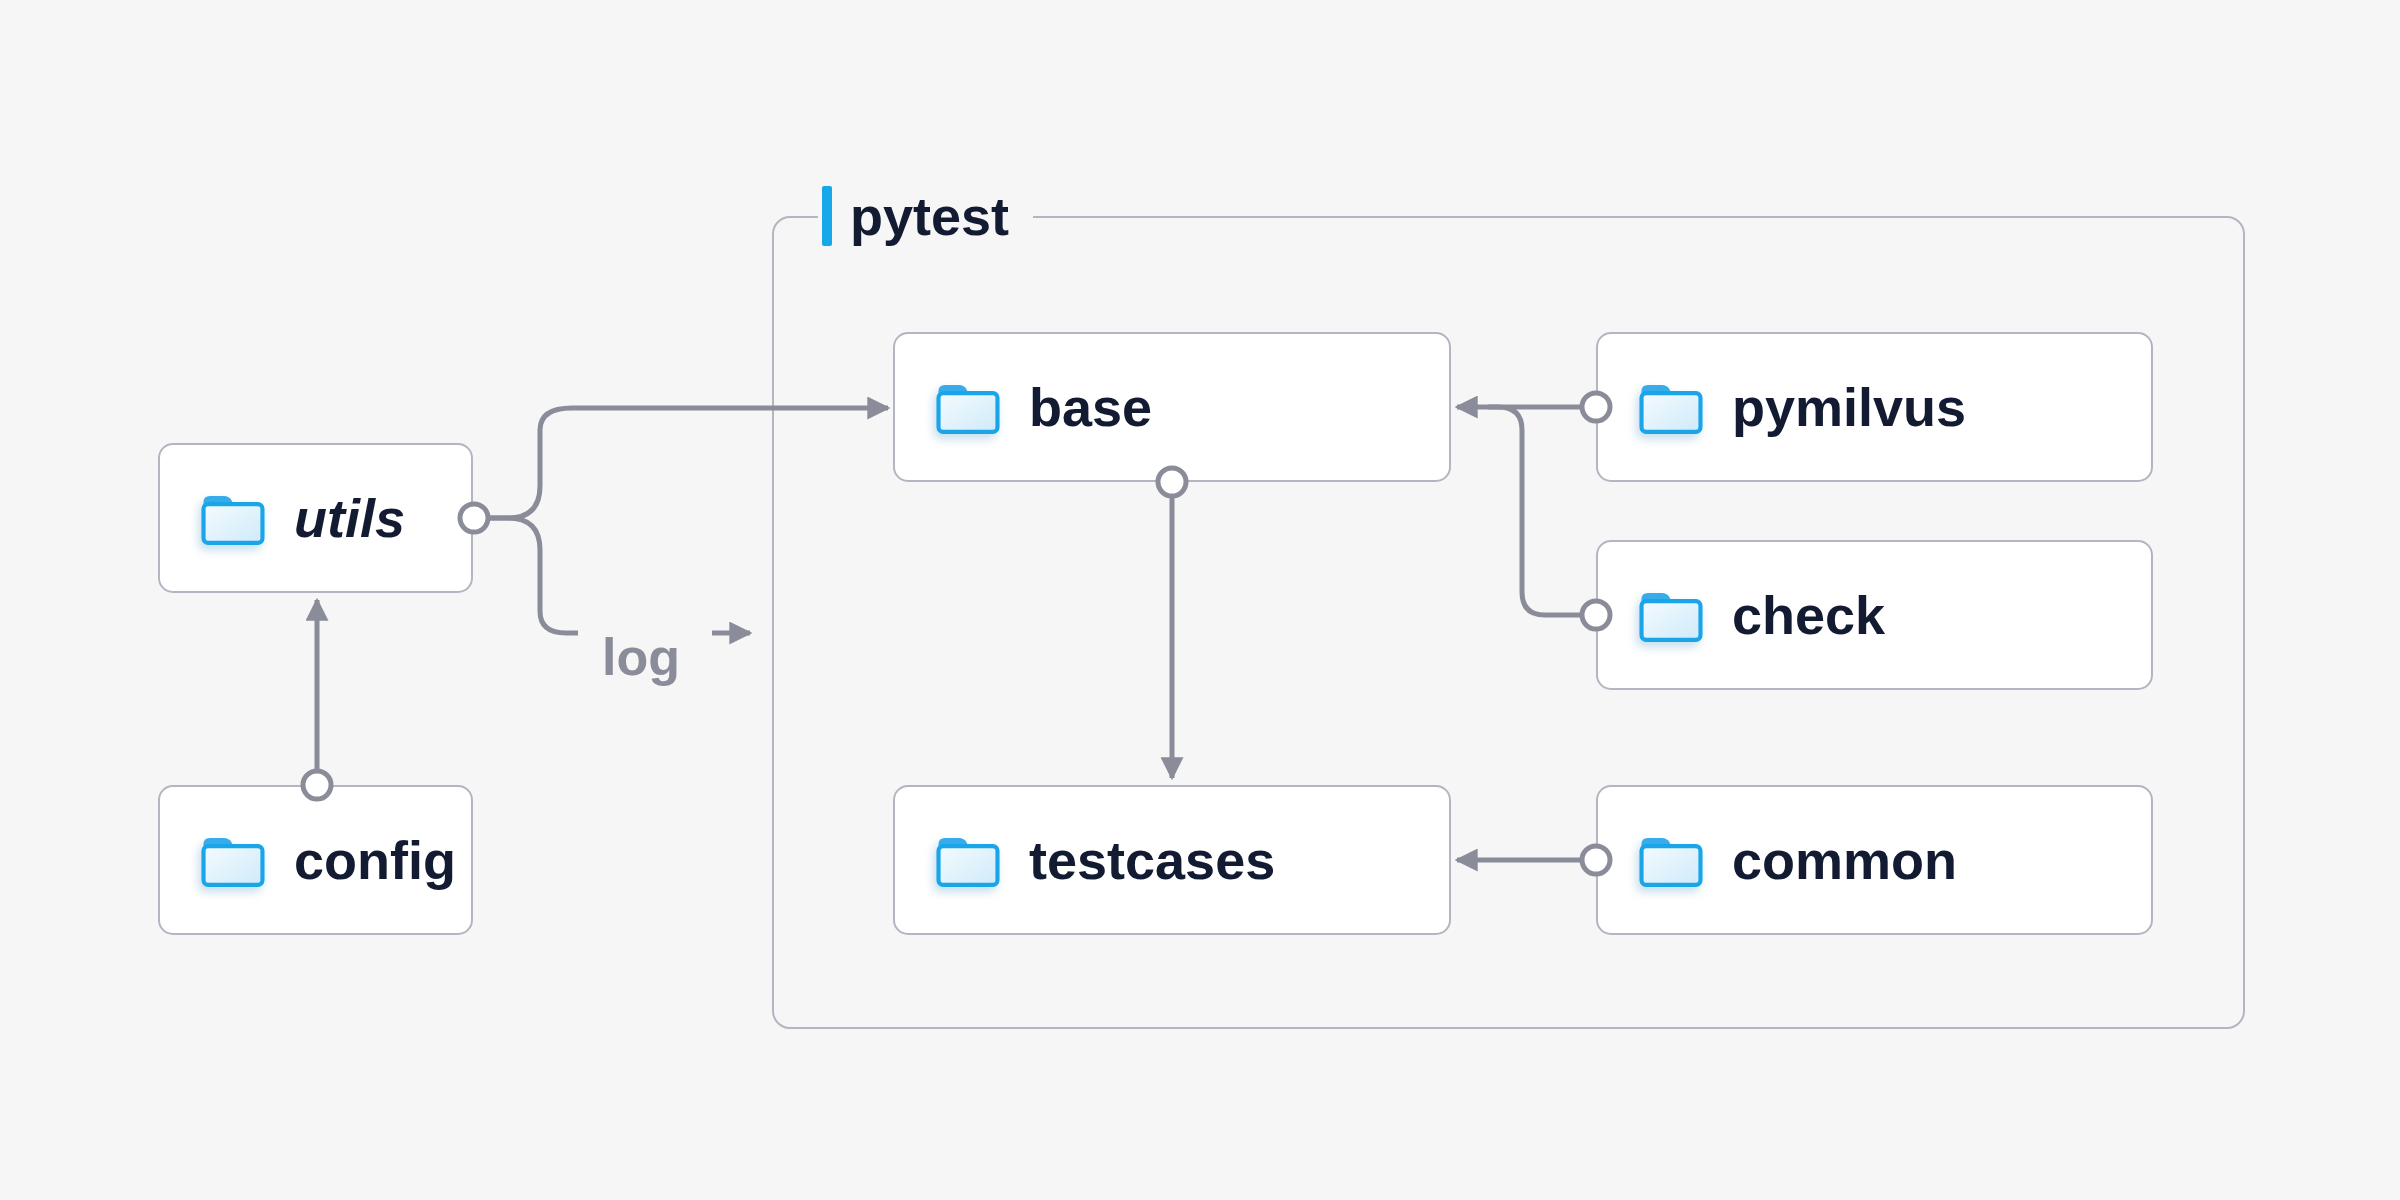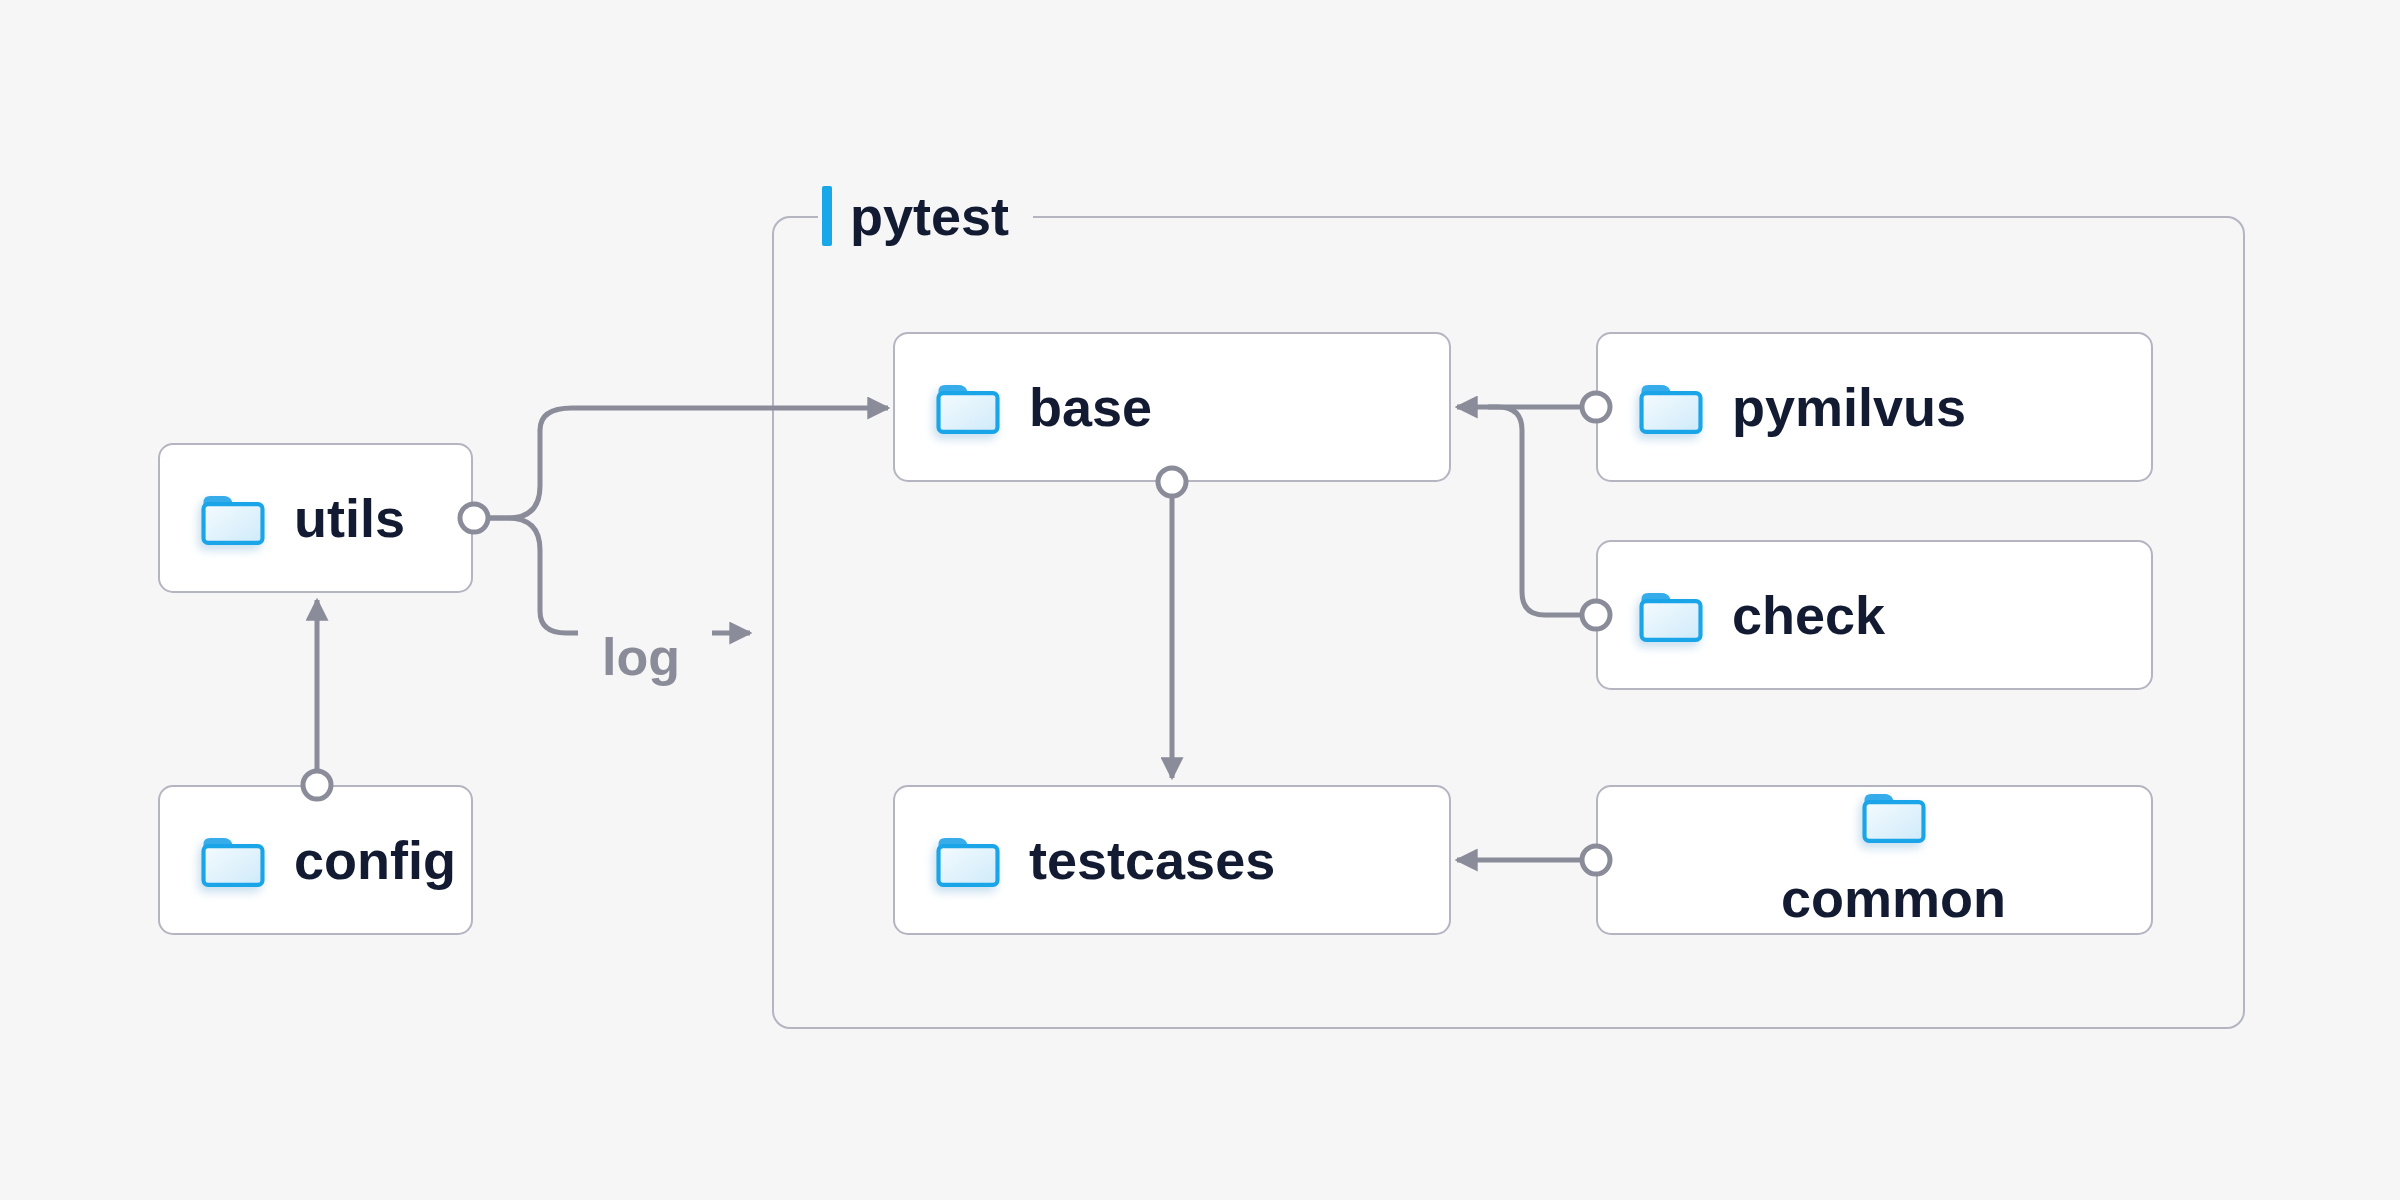--- a/index.html
+++ b/index.html
@@ -60,27 +60,27 @@
     z-index: 2;
   }
   .node-label {
     font-size: 54px;
     font-weight: 700;
     color: #121b31;
     line-height: 1;
     white-space: nowrap;
     text-align: right;
   }
-  .n-utils     { left: 158px;  top: 443px; width: 315px; height: 150px; }
+  .n-utils     { left: 158px;  top: 443px; width: 315px; height: 150px; font-style: italic; }
   .n-config    { left: 158px;  top: 785px; width: 315px; height: 150px; }
   .n-base      { left: 893px;  top: 332px; width: 558px; height: 150px; }
   .n-pymilvus  { left: 1596px; top: 332px; width: 557px; height: 150px; }
   .n-check     { left: 1596px; top: 540px; width: 557px; height: 150px; }
   .n-testcases { left: 893px;  top: 785px; width: 558px; height: 150px; }
-  .n-common    { left: 1596px; top: 785px; width: 557px; height: 150px; flex-direction: column; }
+  .n-common    { left: 1596px; top: 785px; width: 557px; height: 150px; }
 
   .folder {
     width: 70px; height: 58px;
     flex: 0 0 auto;
     filter: drop-shadow(-3px 5px 5px rgba(70, 145, 200, 0.30));
   }
 
   
   .edges {
     position: absolute;

